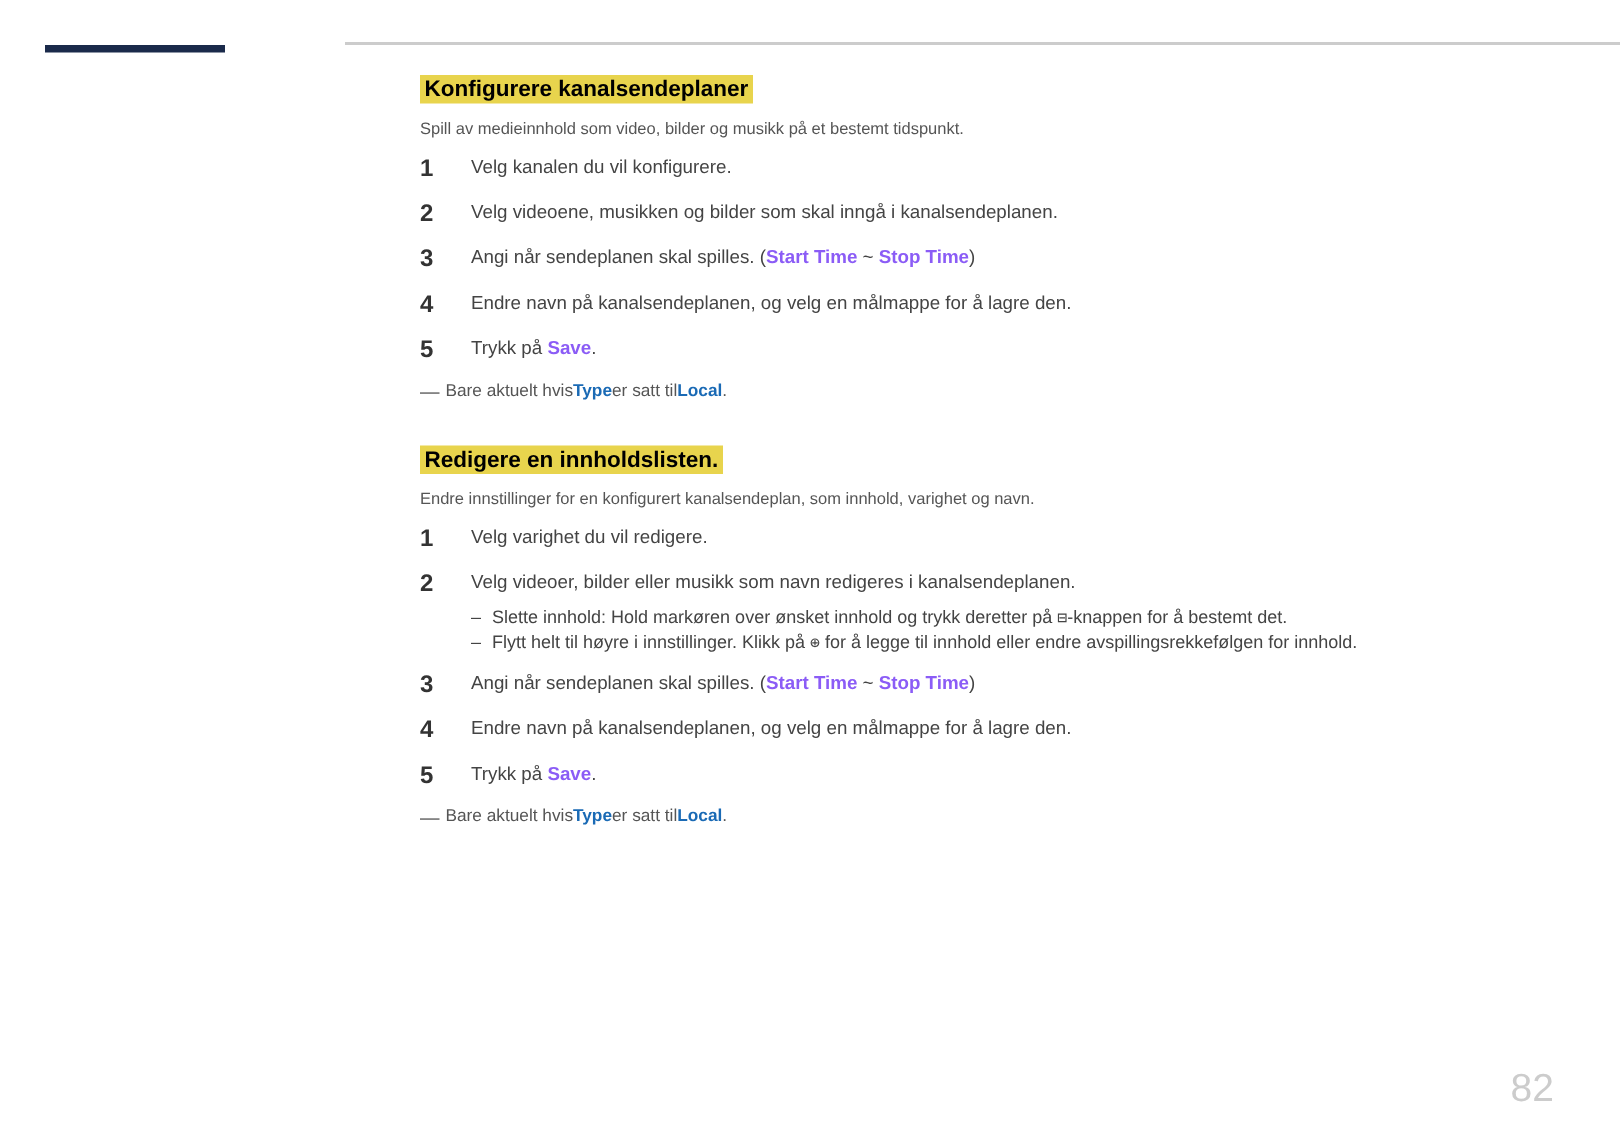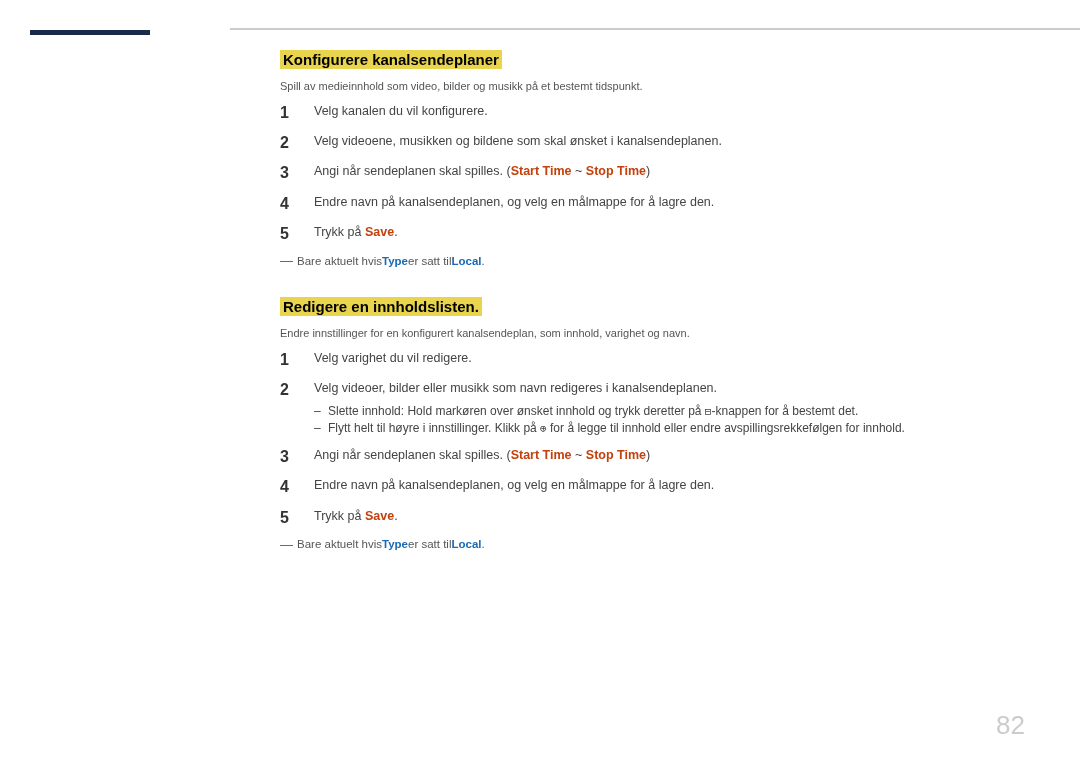--- a/index.html
+++ b/index.html
@@ -91,21 +91,21 @@
     }
 
     .step-text {
       font-size: 12.5px;
       color: #444;
       line-height: 1.5;
       flex: 1;
     }
 
     .highlight-orange {
-      color: #c2410c;
+      color: #8b5cf6;
       font-weight: bold;
     }
 
     .highlight-blue {
       color: #1a6ab5;
       font-weight: bold;
     }
 
     .sub-bullets {
       margin-top: 2px;
@@ -135,21 +135,21 @@
     }
 
     .footnote-dash {
       margin-right: 4px;
       font-size: 13px;
     }
 
     .page-number {
       position: absolute;
       bottom: 22px;
-      right: 55px;
+      right: 44px;
       font-size: 26px;
       color: #ccc;
       font-weight: 300;
     }
   </style>
 </head>
 <body>
 
 <div class="page-container">
 
@@ -169,21 +169,21 @@
 
       <ol class="steps-list">
 
         <li class="step-item">
           <span class="step-number">1</span>
           <span class="step-text">Velg kanalen du vil konfigurere.</span>
         </li>
 
         <li class="step-item">
           <span class="step-number">2</span>
-          <span class="step-text">Velg videoene, musikken og bildene som skal ønsket i kanalsendeplanen.</span>
+          <span class="step-text">Velg videoene, musikken og bilder som skal inngå i kanalsendeplanen.</span>
         </li>
 
         <li class="step-item">
           <span class="step-number">3</span>
           <span class="step-text">
             <span>Angi når sendeplanen skal spilles. (</span><span class="highlight-orange">Start Time</span><span> ~ </span><span class="highlight-orange">Stop Time</span><span>)</span>
           </span>
         </li>
 
         <li class="step-item">

